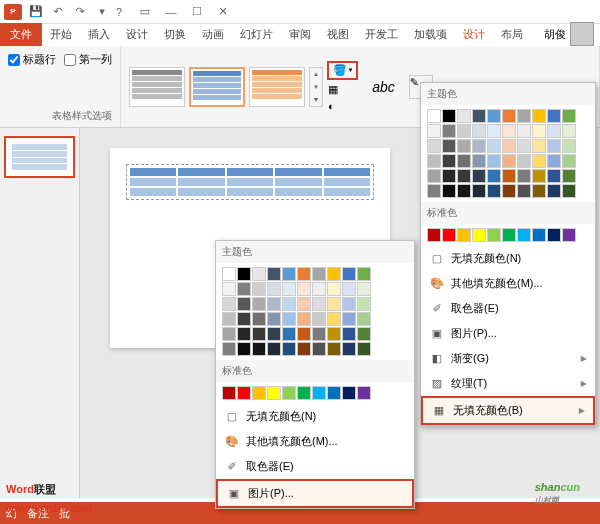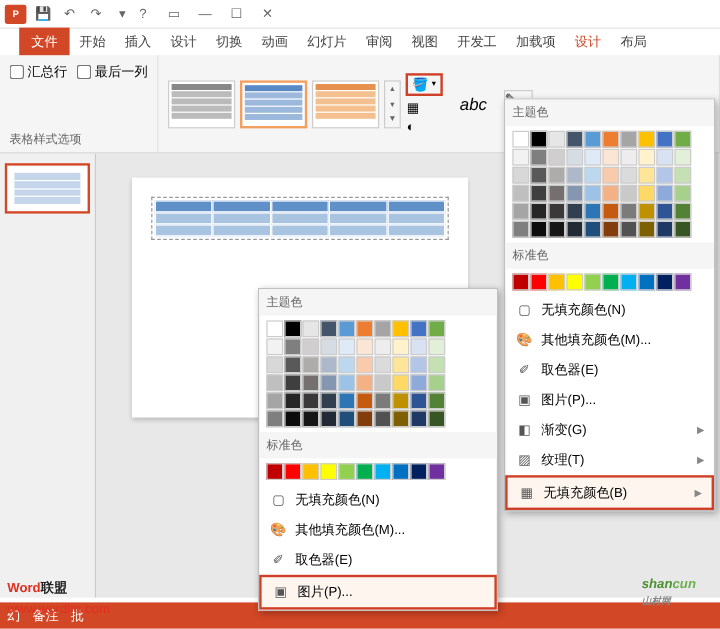--- a/index.html
+++ b/index.html
@@ -4,30 +4,30 @@
 <style>
 *{margin:0;padding:0;box-sizing:border-box;font-family:"Microsoft YaHei","Segoe UI",sans-serif;font-size:11px}
 body{width:600px;height:524px;background:#fff;overflow:hidden;position:relative}
 .titlebar{height:24px;background:#fff;display:flex;align-items:center;padding:0 4px;border-bottom:1px solid #e0e0e0}
 .app-icon{width:18px;height:16px;background:#d24726;color:#fff;font-size:8px;font-weight:bold;display:flex;align-items:center;justify-content:center;border-radius:2px}
 .qat{display:flex;gap:6px;margin-left:6px}
 .qat-btn{width:16px;height:16px;display:flex;align-items:center;justify-content:center;color:#666}
 .title-text{flex:1;text-align:center;color:#666;font-size:11px}
 .win-btns{display:flex;gap:8px}
 .win-btn{width:18px;height:18px;display:flex;align-items:center;justify-content:center;color:#666}
-.ribbon-tabs{height:22px;display:flex;align-items:flex-end;background:#fff;padding-left:16px}
+.ribbon-tabs{height:22px;display:flex;align-items:flex-end;background:#fff;padding-left:0}
 .tab{padding:4px 8px;color:#444;cursor:pointer}
 .tab.file{background:#d24726;color:#fff;padding:4px 10px}
 .tab.active{color:#d24726}
 .user-area{margin-left:auto;display:flex;align-items:center;gap:4px;padding-right:6px}
 .avatar{width:24px;height:24px;background:#ccc;border:1px solid #999}
 .ribbon{height:82px;background:#f5f5f5;border-bottom:1px solid #d0d0d0;display:flex}
 .rgroup{padding:4px 8px;border-right:1px solid #e0e0e0;display:flex;flex-direction:column}
 .rgroup-body{flex:1}
-.rgroup-label{text-align:left;color:#666;font-size:10px;margin-top:18px}
+.rgroup-label{text-align:right;color:#666;font-size:10px;margin-top:18px}
 .chk{display:flex;align-items:center;gap:3px;margin:2px 0}
 .chk input{width:12px;height:12px}
 .chk-row{display:flex;gap:8px}
 .styles-gallery{display:flex;gap:4px;align-items:center}
 .style-thumb{width:56px;height:40px;border:1px solid #ccc;background:#fff;padding:2px;display:flex;flex-direction:column;gap:1px}
 .style-thumb.sel{border:2px solid #f0a060}
 .st-row{height:5px;background:#bbb}
 .st-row.h{background:#888}
 .st-blue .st-row{background:#9cb8dc}
 .st-blue .st-row.h{background:#5a8ac6}
@@ -96,33 +96,37 @@
   <div class="tab">设计</div>
   <div class="tab">切换</div>
   <div class="tab">动画</div>
   <div class="tab">幻灯片</div>
   <div class="tab">审阅</div>
   <div class="tab">视图</div>
   <div class="tab">开发工</div>
   <div class="tab">加载项</div>
   <div class="tab active">设计</div>
   <div class="tab">布局</div>
+  <div class="user-area">
+    <span>胡俊</span>
+    <div class="avatar"></div>
+  </div>
 </div>
 
 <div class="ribbon">
   <div class="rgroup">
     <div class="rgroup-body">
       <div class="chk-row">
         <label class="chk">
-            <input type="checkbox" style="">
-            <span>汇总行</span>
+            <input type="checkbox" checked="" style="">
+            <span>标题行</span>
           </label>
         <label class="chk">
             <input type="checkbox" style="">
-            <span>最后一列</span>
+            <span>第一列</span>
           </label>
       </div>
     </div>
     <div class="rgroup-label">表格样式选项</div>
   </div>
 
   <div class="rgroup" style="flex:1">
     <div class="rgroup-body" style="display:flex;align-items:center">
       <div class="styles-gallery">
         <div class="style-thumb">

